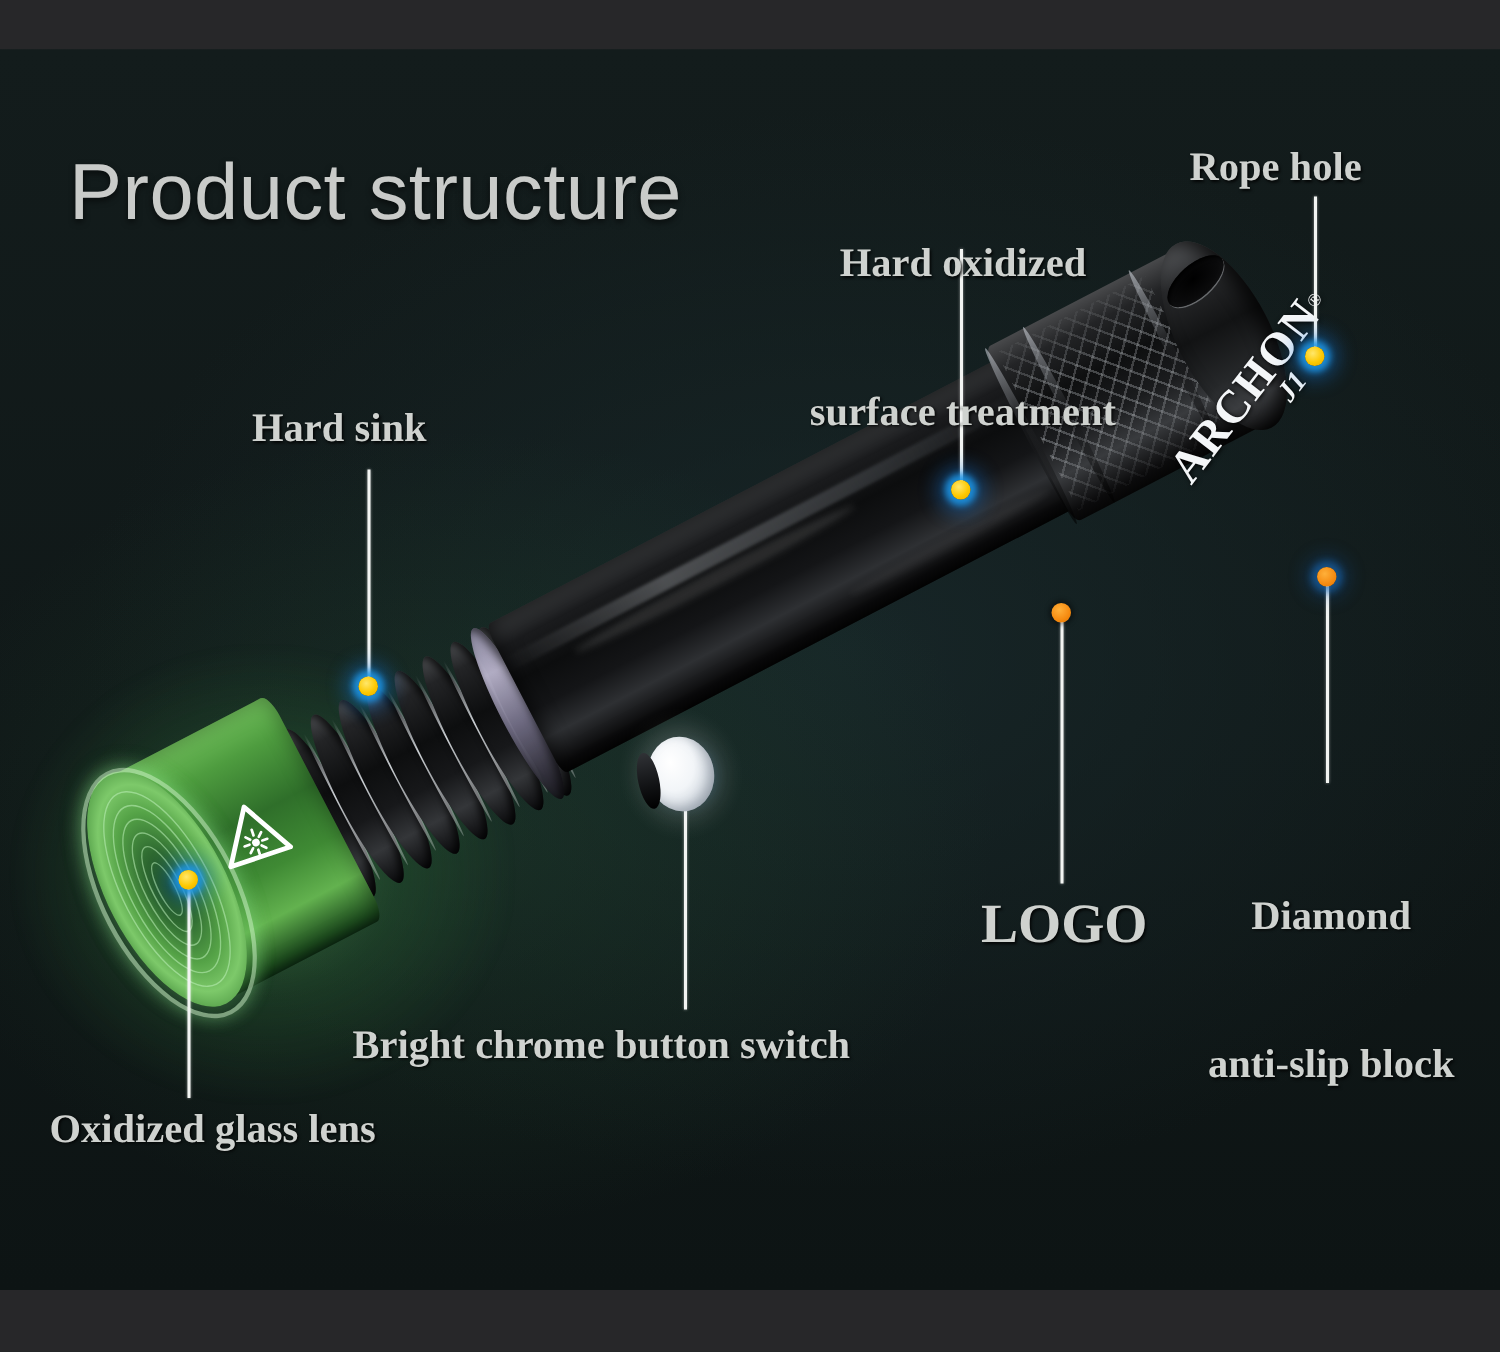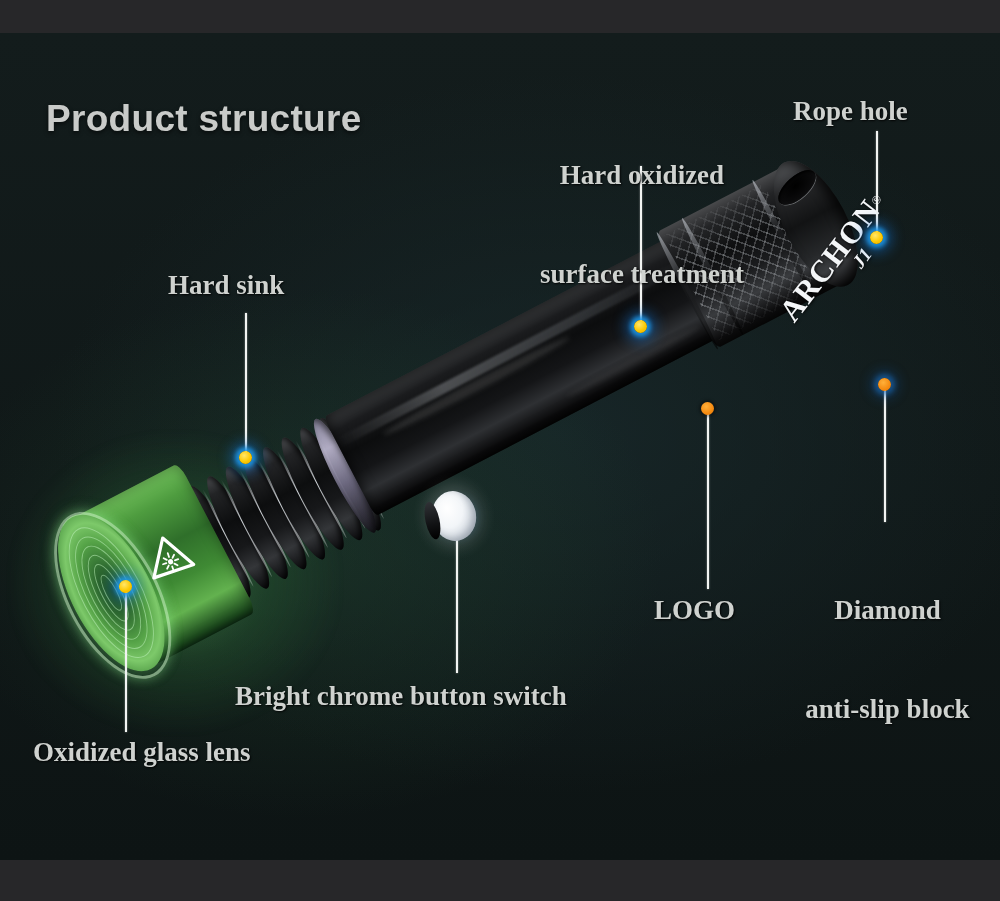--- a/index.html
+++ b/index.html
@@ -19,38 +19,38 @@
       radial-gradient(ellipse 520px 380px at 300px 520px, rgba(40,90,55,.30) 0%, rgba(17,26,26,0) 70%),
       radial-gradient(ellipse 700px 500px at 560px 400px, rgba(24,40,42,.85) 0%, rgba(15,23,23,0) 72%),
       linear-gradient(180deg,#131c1c 0%,#101818 55%,#0d1414 100%);
     overflow:hidden;
   }
 
   
   #title{
     position:absolute;left:46px;top:65px;
     font-family:"Liberation Sans",sans-serif;
-    font-size:37px;font-weight:700;color:#c9cbc9;letter-spacing:.3px;
+    font-size:53px;font-weight:400;color:#c9cbc9;letter-spacing:.3px;
     text-shadow:0 2px 4px rgba(0,0,0,.6);
     white-space:nowrap;
   }
 
   
   .label{
     position:absolute;
     font-family:"Liberation Serif",serif;
     font-weight:700;color:#cfd2cf;
     text-shadow:1px 1px 2px rgba(0,0,0,.85);
     white-space:pre;line-height:1.22;
   }
   .lbl-hard{left:497px;top:60px;font-size:27px;text-align:center;width:290px;}
   .lbl-rope{left:793px;top:62px;font-size:27px;}
   .lbl-heat{left:168px;top:236px;font-size:27px;}
   .lbl-diamond{left:770px;top:495px;font-size:27px;text-align:center;width:235px;}
-  .lbl-logo{left:654px;top:561px;font-size:27px;}
+  .lbl-logo{left:654px;top:561px;font-size:37px;}
   .lbl-bright{left:235px;top:647px;font-size:27px;}
   .lbl-oxlens{left:33px;top:703px;font-size:27px;}
 
   
   .leader{position:absolute;background:#f2f4f2;width:2px;box-shadow:0 0 2px rgba(255,255,255,.55);}
 
   
   .dot{position:absolute;border-radius:50%;}
   .dot.yellow{
     width:13px;height:13px;background:radial-gradient(circle at 40% 35%,#ffe76b 0%,#fdc800 55%,#e8a900 100%);

